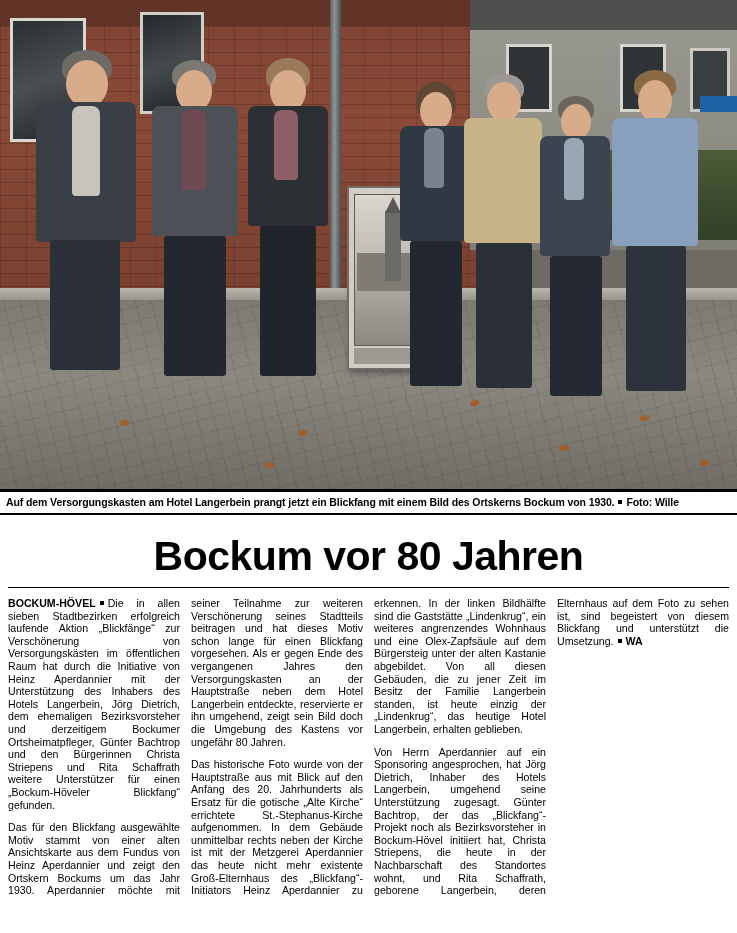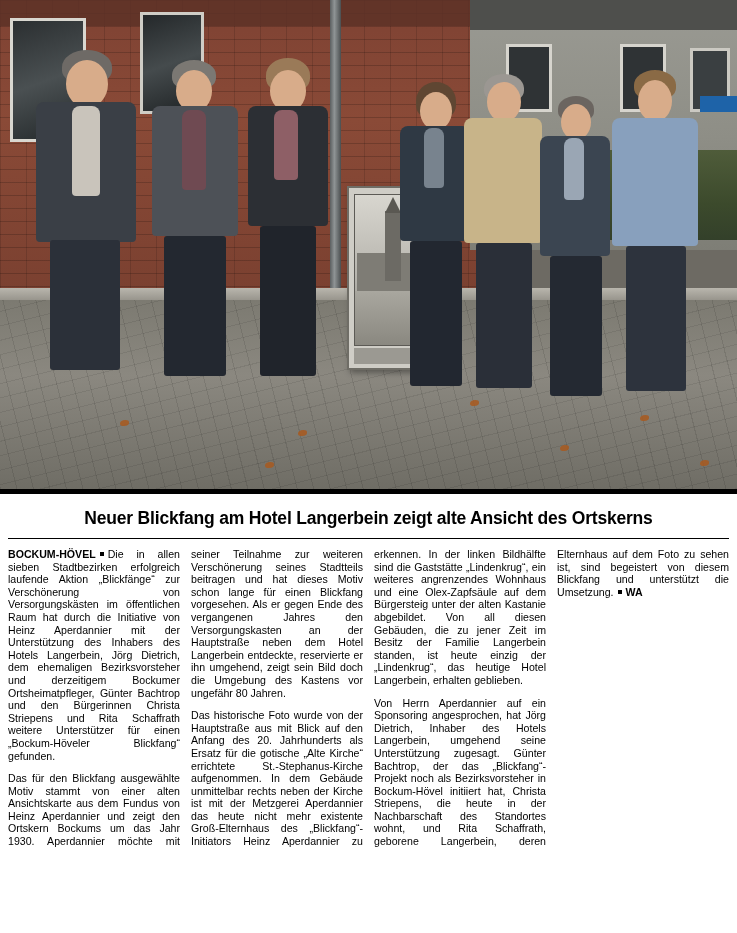--- a/index.html
+++ b/index.html
@@ -363,23 +363,26 @@
 
     <div class="person" style="left:612px; top:70px; width:90px; height:295px;">
       <div class="hair" style="left:22px; top:0; width:42px; height:30px; background:#8a6a45;"></div>
       <div class="head" style="left:26px; top:10px; width:34px; height:42px;"></div>
       <div class="torso" style="left:0px; top:48px; width:86px; height:128px; background:#88a0bd;"></div>
       <div class="legs" style="left:14px; top:176px; width:60px; height:145px; background:#2d333d;"></div>
     </div>
   </div>
 
   <div class="caption-rule-top"></div>
+  <div class="caption">
+    <span>Auf dem Versorgungskasten am Hotel Langerbein prangt jetzt ein Blickfang mit einem Bild des Ortskerns Bockum von 1930.</span><span class="bullet-sq"></span><span>Foto: Wille</span>
+  </div>
   <div class="caption-rule-bottom"></div>
 
-  <div class="subhead">Neuer Blickfang am Hotel Langerbein zeigt alte Ansicht des Ortskerns</div>
+  <div class="headline">Bockum vor 80 Jahren</div>
   <div class="rule-under-sub"></div>
 
   <div class="cols">
     <p><span class="kicker">BOCKUM-HÖVEL</span><span class="bullet-sq"></span><span class="lead">Die in allen sieben Stadtbezirken erfolgreich laufende Aktion „Blickfänge“ zur Verschönerung von Versorgungskästen im öffentlichen Raum hat durch die Initiative von Heinz Aperdannier mit der Unterstützung des Inhabers des Hotels Langerbein, Jörg Dietrich, dem ehemaligen Bezirksvorsteher und derzeitigem Bockumer Ortsheimatpfleger, Günter Bachtrop und den Bürgerinnen Christa Striepens und Rita Schaffrath weitere Unterstützer für einen „Bockum-Höveler Blickfang“ gefunden.</span></p>
     <p>Das für den Blickfang ausgewählte Motiv stammt von einer alten Ansichtskarte aus dem Fundus von Heinz Aperdannier und zeigt den Ortskern Bockums um das Jahr 1930. Aperdannier möchte mit seiner Teilnahme zur weiteren Verschönerung seines Stadtteils beitragen und hat dieses Motiv schon lange für einen Blickfang vorgesehen. Als er gegen Ende des vergangenen Jahres den Versorgungskasten an der Hauptstraße neben dem Hotel Langerbein entdeckte, reservierte er ihn umgehend, zeigt sein Bild doch die Umgebung des Kastens vor ungefähr 80 Jahren.</p>
     <p>Das historische Foto wurde von der Hauptstraße aus mit Blick auf den Anfang des 20. Jahrhunderts als Ersatz für die gotische „Alte Kirche“ errichtete St.-Stephanus-Kirche aufgenommen. In dem Gebäude unmittelbar rechts neben der Kirche ist mit der Metzgerei Aperdannier das heute nicht mehr existente Groß-Elternhaus des „Blickfang“-Initiators Heinz Aperdannier zu erkennen. In der linken Bildhälfte sind die Gaststätte „Lindenkrug“, ein weiteres angrenzendes Wohnhaus und eine Olex-Zapfsäule auf dem Bürgersteig unter der alten Kastanie abgebildet. Von all diesen Gebäuden, die zu jener Zeit im Besitz der Familie Langerbein standen, ist heute einzig der „Lindenkrug“, das heutige Hotel Langerbein, erhalten geblieben.</p>
     <p><span>Von Herrn Aperdannier auf ein Sponsoring angesprochen, hat Jörg Dietrich, Inhaber des Hotels Langerbein, umgehend seine Unterstützung zugesagt. Günter Bachtrop, der das „Blickfang“-Projekt noch als Bezirksvorsteher in Bockum-Hövel initiiert hat, Christa Striepens, die heute in der Nachbarschaft des Standortes wohnt, und Rita Schaffrath, geborene Langerbein, deren Elternhaus auf dem Foto zu sehen ist, sind begeistert von diesem Blickfang und unterstützt die Umsetzung.</span><span class="bullet-sq"></span><span class="sig">WA</span></p>
   </div>
 
 </div>

